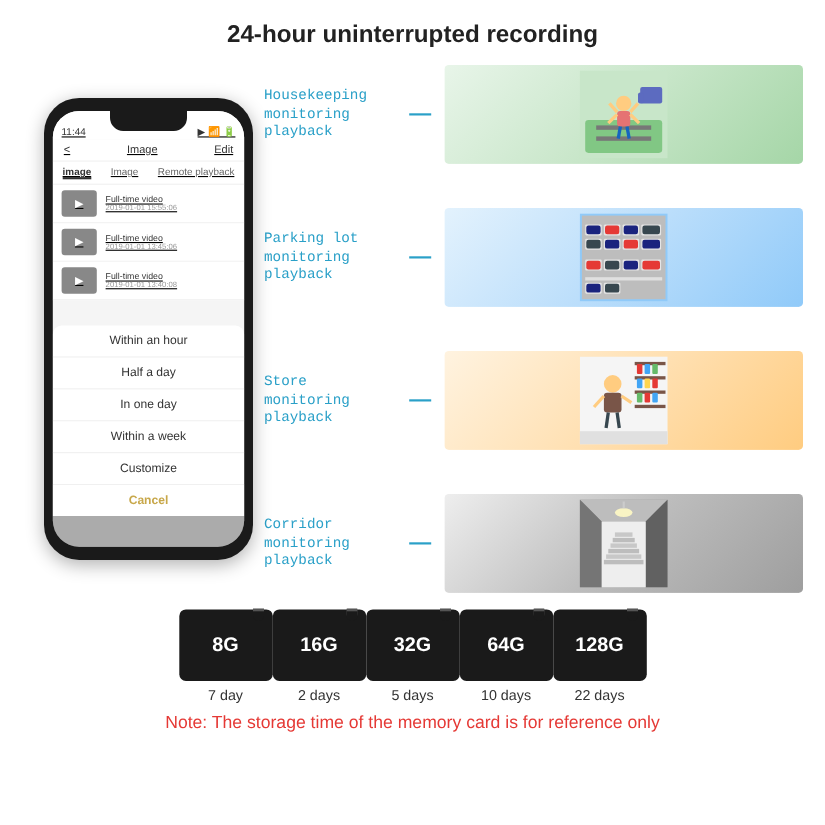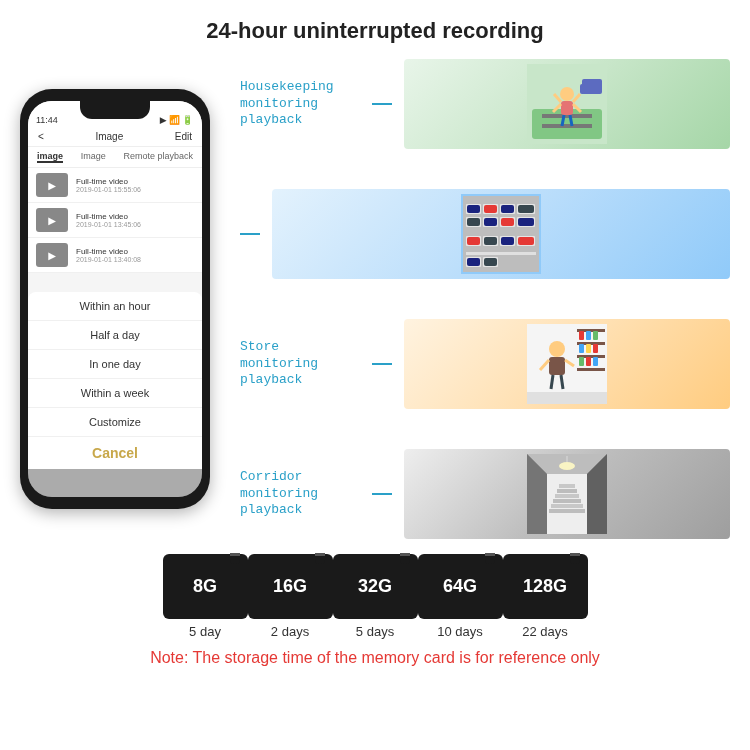--- a/index.html
+++ b/index.html
@@ -29,21 +29,22 @@
       gap: 10px;
       height: 490px;
     }
 
     
     .phone-container {
       width: 210px;
       flex-shrink: 0;
       display: flex;
       align-items: center;
-      justify-content: flex-start;
+      justify-content: flex-end;
+      text-decoration: underline;
     }
 
     .phone {
       width: 190px;
       height: 420px;
       background: #1a1a1a;
       border-radius: 32px;
       padding: 12px 8px;
       position: relative;
       box-shadow: 0 4px 16px rgba(0,0,0,0.3);
@@ -163,21 +164,21 @@
       text-align: center;
       padding: 8px 0;
       font-size: 11px;
       color: #333;
       border-bottom: 1px solid #f0f0f0;
     }
 
     .dropdown-cancel {
       text-align: center;
       padding: 8px 0;
-      font-size: 14px;
+      font-size: 11px;
       color: #c8a84b;
       font-weight: bold;
       background: #fff;
     }
 
     
     .monitoring-section {
       flex: 1;
       display: flex;
       flex-direction: column;
@@ -421,20 +422,21 @@
             <line x1="43" y1="51" x2="45" y2="62" stroke="#1565c0" stroke-width="3"></line>
 
             <rect x="55" y="15" width="20" height="15" rx="2" fill="#5c6bc0"></rect>
             <rect x="53" y="20" width="5" height="10" rx="2" fill="#5c6bc0"></rect>
           </svg>
         </div>
       </div>
     </div>
 
     <div class="monitoring-item">
+      <div class="monitoring-label">Parking lot monitoring playback</div>
       <div class="connector"></div>
       <div class="monitoring-img">
         <div class="img-parking">
           <svg width="80" height="80" viewBox="0 0 80 80">
             <rect width="80" height="80" fill="#90caf9"></rect>
 
             <rect x="2" y="2" width="76" height="76" fill="#bdbdbd"></rect>
 
             <rect x="5" y="10" width="15" height="10" rx="1" fill="#fff" opacity="0.6"></rect>
             <rect x="22" y="10" width="15" height="10" rx="1" fill="#fff" opacity="0.6"></rect>
@@ -541,21 +543,21 @@
 
   </div>
 </div>
 
 <div class="sd-section">
   <div class="sd-item">
     <div class="sd-card">
       <div class="sd-card-notch"></div>
       <span class="sd-label">8G</span>
     </div>
-    <span class="sd-days">5 day</span>
+    <span class="sd-days">7 day</span>
   </div>
   <div class="sd-item">
     <div class="sd-card">
       <div class="sd-card-notch"></div>
       <span class="sd-label">16G</span>
     </div>
     <span class="sd-days">2 days</span>
   </div>
   <div class="sd-item">
     <div class="sd-card">

